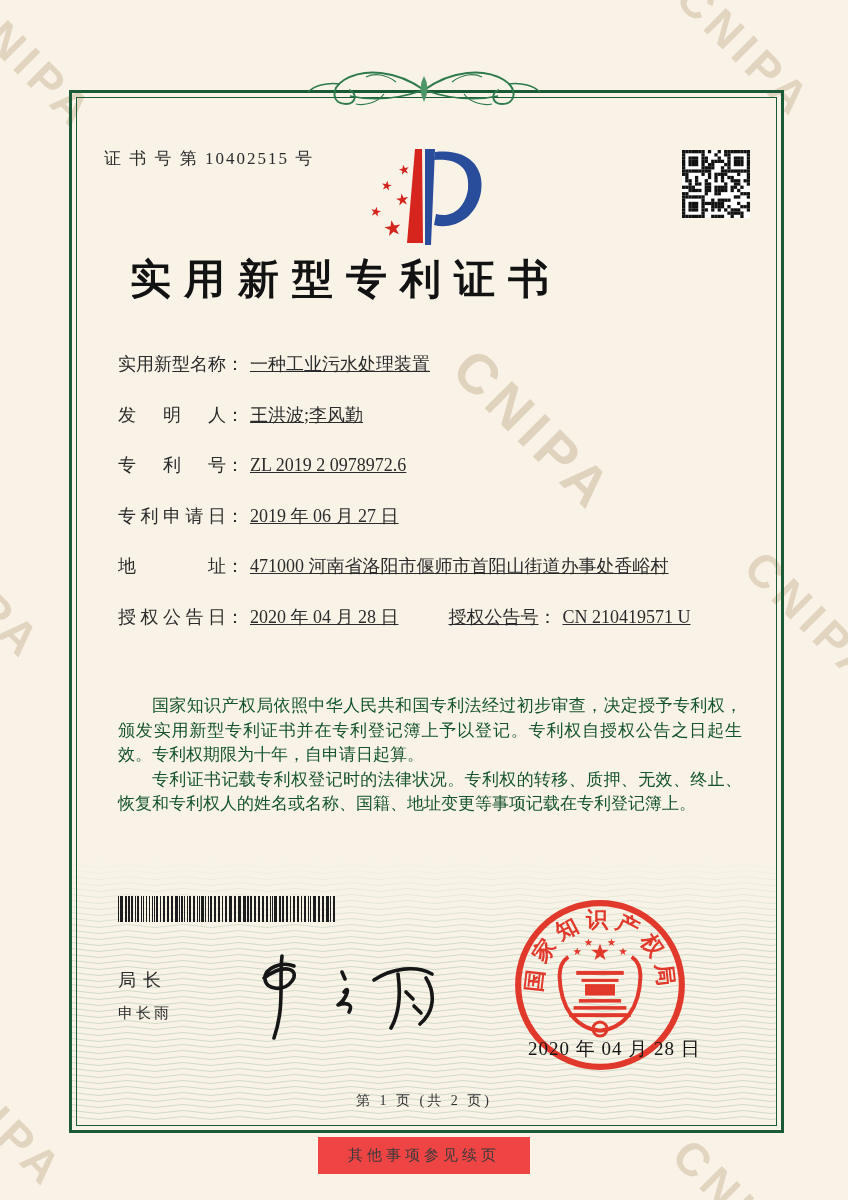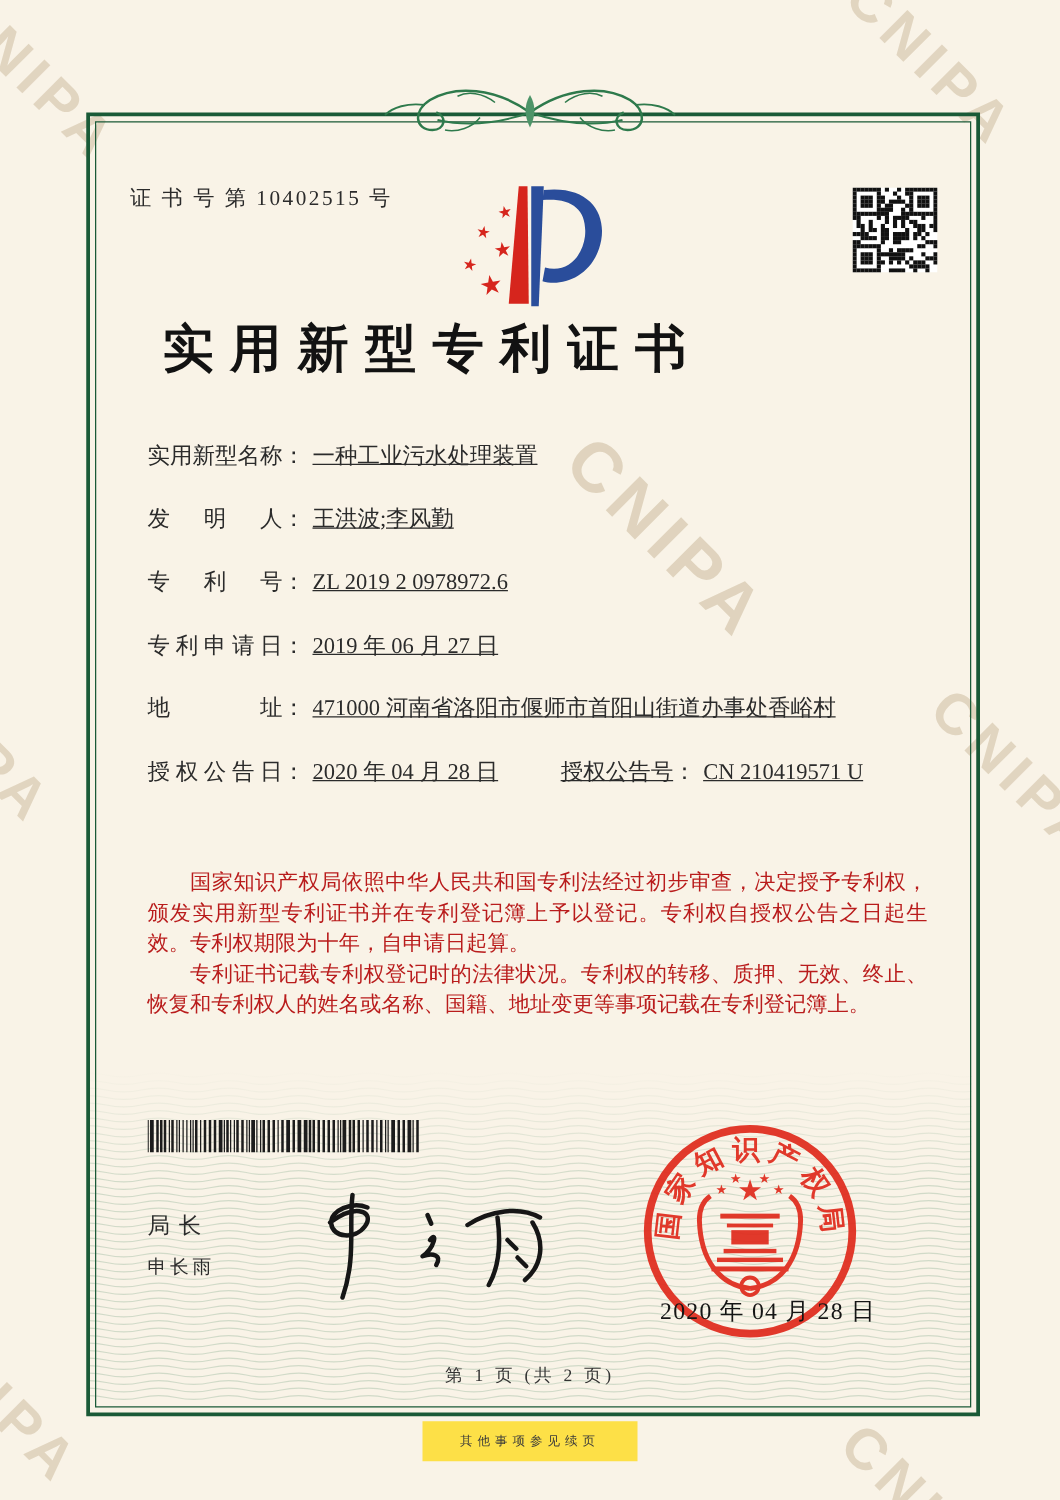--- a/index.html
+++ b/index.html
@@ -32,38 +32,38 @@
       font-size:41px;font-weight:bold;letter-spacing:13px;color:#121212;}
 
   .fields{position:absolute;left:118px;top:352px;width:640px;z-index:3;font-size:18px;}
   .frow{height:26px;margin-bottom:24.5px;white-space:nowrap;text-decoration:underline;}
   .flabel{display:inline-block;width:108px;text-align:justify;text-align-last:justify;}
   .fcolon{display:inline-block;}
   .fvalue{margin-left:6px;}
   .grant-gap{margin-left:50px;}
 
   .body-text{position:absolute;left:118px;top:694px;width:624px;z-index:3;
-      font-size:17px;line-height:24.5px;text-align:justify;color:#b91c1c;}
+      font-size:17px;line-height:24.5px;text-align:justify;color:#14532d;}
   .body-text p{margin:0;text-indent:2em;}
 
   #barcode-svg{position:absolute;left:118px;top:896px;z-index:3;}
 
   .officer-title{position:absolute;left:118px;top:968px;z-index:3;font-size:18px;letter-spacing:7px;}
   .officer-name{position:absolute;left:118px;top:1004px;z-index:3;font-size:15px;letter-spacing:3px;}
   .signature{position:absolute;left:246px;top:948px;z-index:4;}
 
   .seal{position:absolute;left:512px;top:897px;z-index:5;opacity:.93;}
   .seal-date{position:absolute;left:528px;top:1036px;z-index:6;font-size:19px;color:#151515;
       letter-spacing:1px;white-space:nowrap;}
 
   .page-footer{position:absolute;left:0;top:1092px;width:848px;text-align:center;z-index:3;
       font-size:14px;letter-spacing:3px;color:#333;}
 
   .note-box{position:absolute;left:50%;top:1137px;transform:translateX(-50%);z-index:3;
-      background:#fde047;padding:9px 30px;font-size:10px;letter-spacing:4px;color:#3a3a3a;
+      background:#ef4444;padding:9px 30px;font-size:15px;letter-spacing:4px;color:#3a3a3a;
       white-space:nowrap;}
 </style>
 </head>
 <body>
 
 <div class="wm" style="left:-14px;top:-18px;">CNIPA</div>
 <div class="wm" style="left:704px;top:-30px;">CNIPA</div>
 <div class="wm wm-big" style="left:486px;top:336px;">CNIPA</div>
 <div class="wm" style="left:-66px;top:512px;">CNIPA</div>
 <div class="wm" style="left:772px;top:540px;">CNIPA</div>

